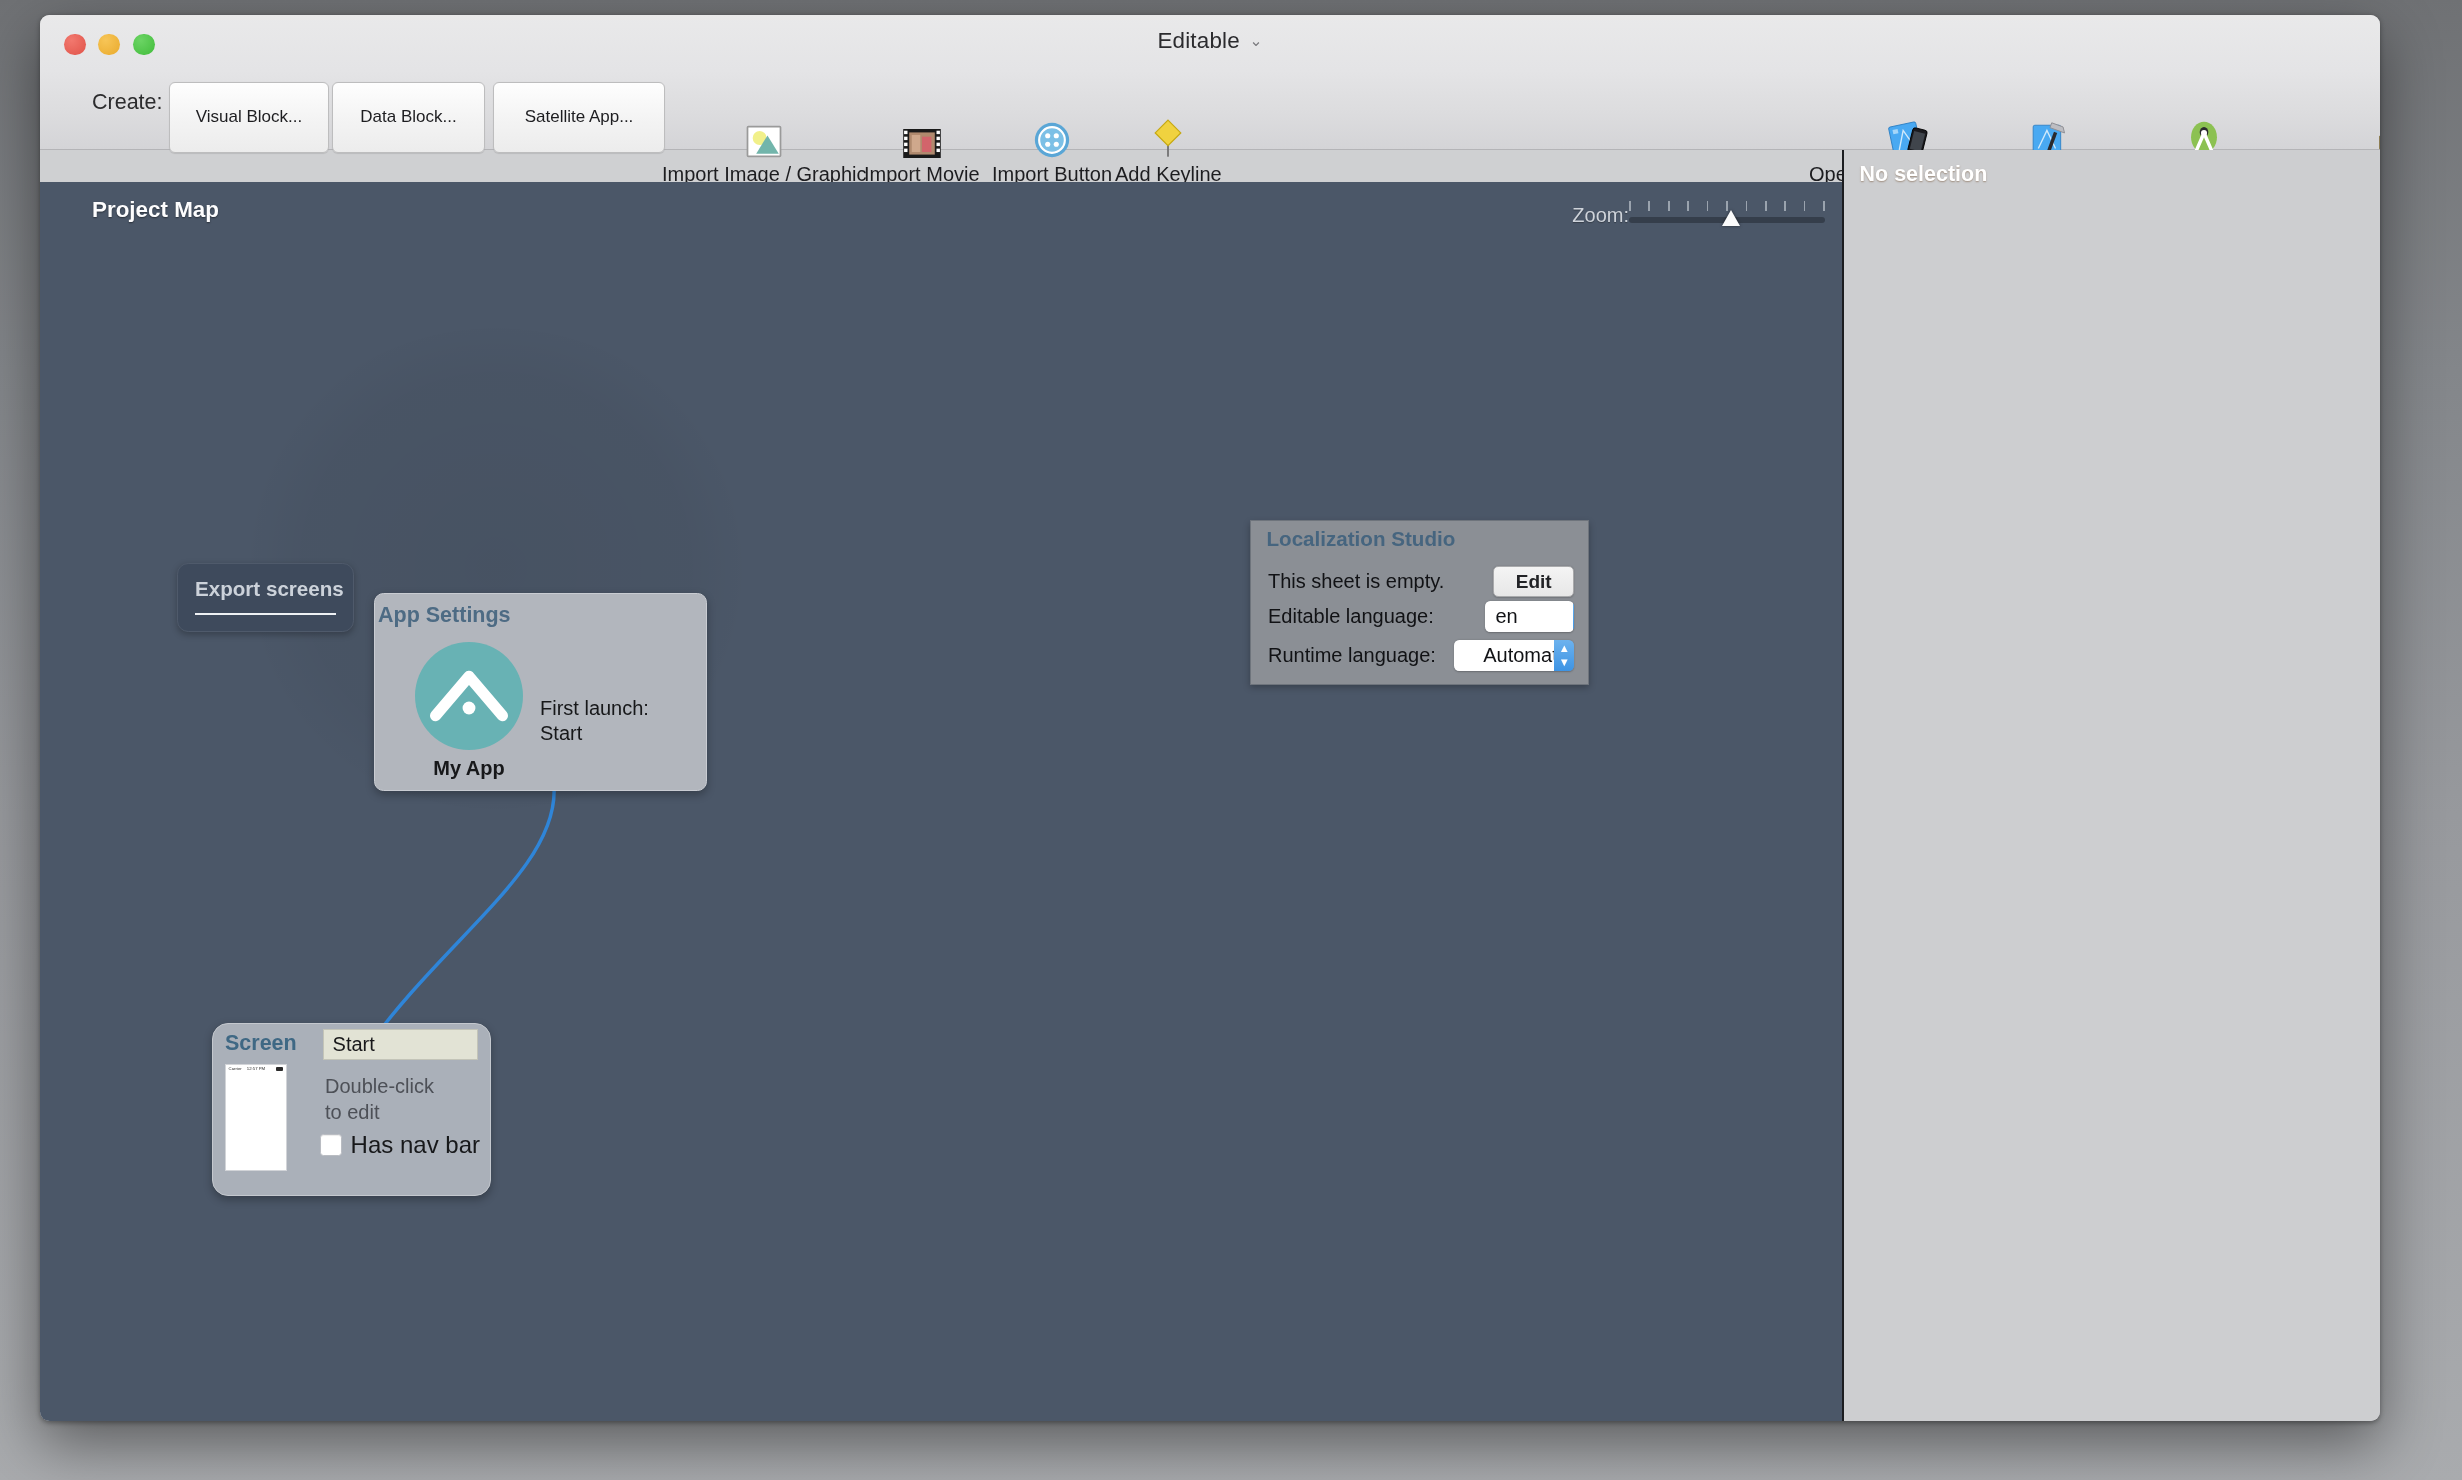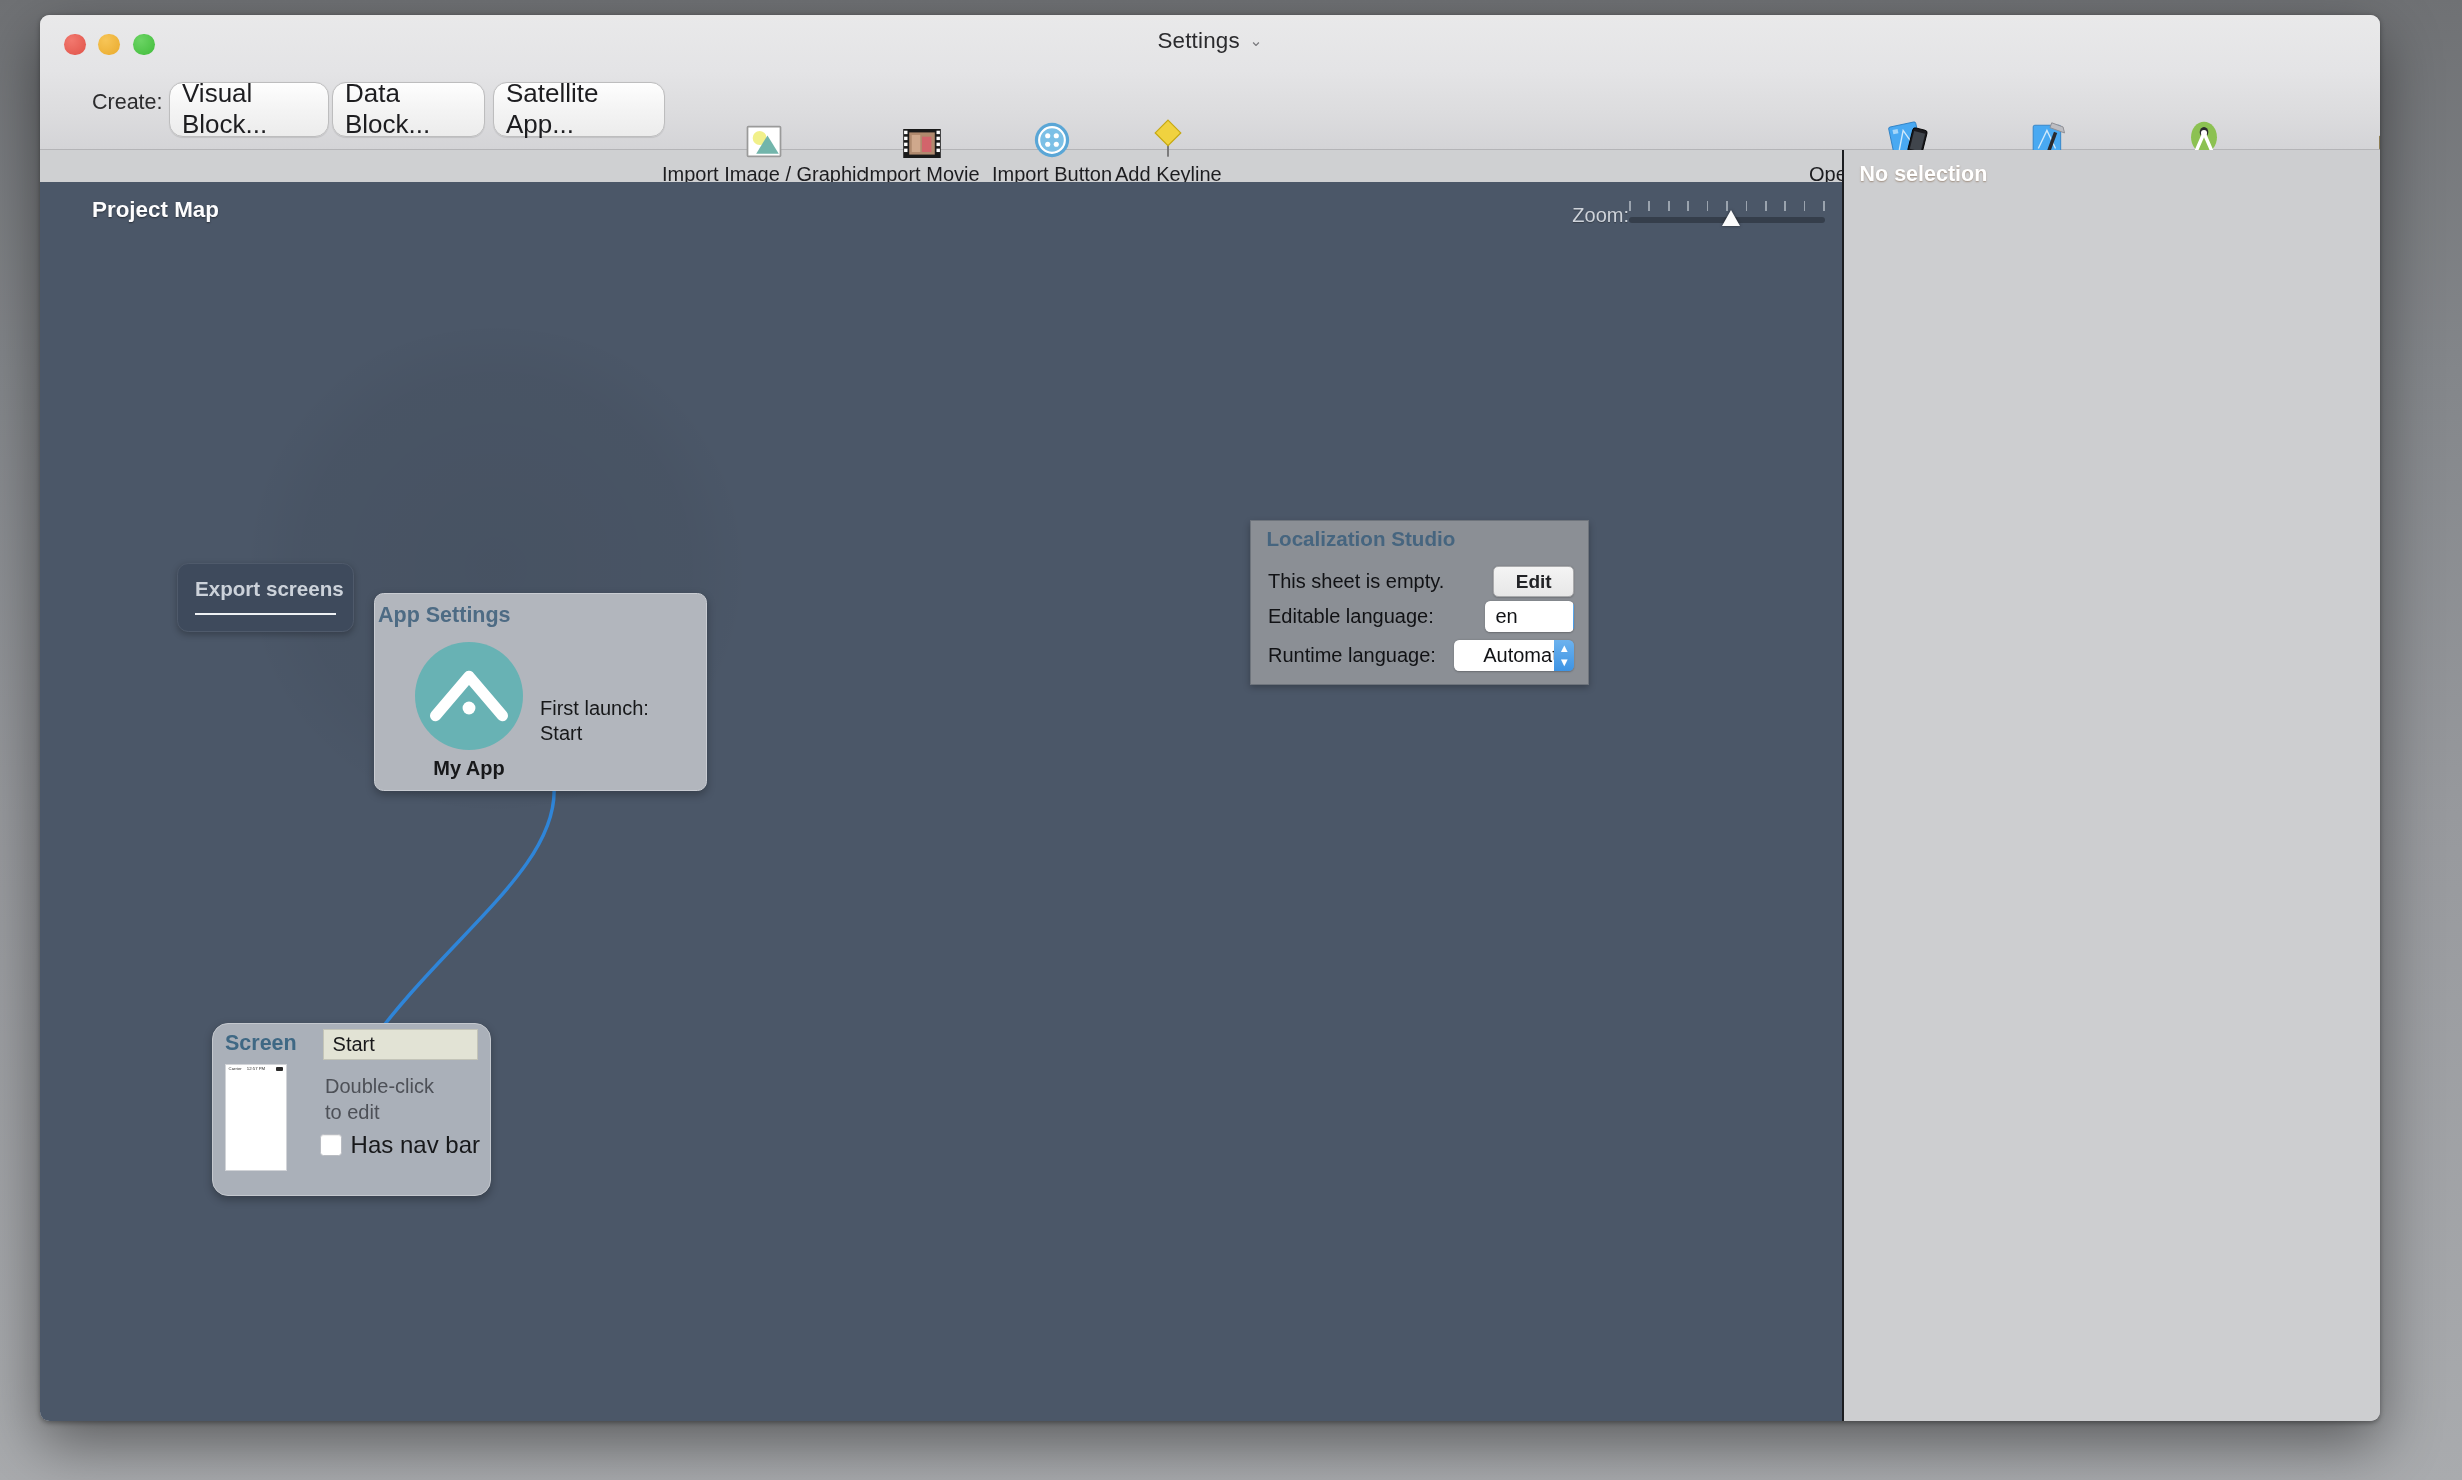--- a/index.html
+++ b/index.html
@@ -56,28 +56,28 @@
     background: linear-gradient(180deg, #e4e4e6 0%, #dcdcde 55%, #d4d4d7 100%);
     border-bottom: 0.9px solid #b4b4b7;
   }
   #create-label {
     position: absolute; left: 52px; top: 20.6px;
     font-size: 21.5px; color: #2c2c2e;
   }
   .create-btn {
     position: absolute; top: 12px;
     height: 37px;
-    border-radius: 14px;
+    border-radius: 6px;
     background: linear-gradient(180deg, #fefefe 0%, #f4f4f4 50%, #ececec 100%);
     border: 0.9px solid #bdbdbe;
     box-shadow: 0 0.9px 0.9px rgba(0,0,0,.10);
-    font-size: 26px;
+    font-size: 17px;
     color: #1d1d20;
     display: flex; align-items: center; justify-content: center;
-    padding: 8px 12px;
+    padding: 16px 12px;
     cursor: default;
   }
   .tool-item {
     position: absolute;
     top: 48px;
     display: flex; flex-direction: column; align-items: center;
     cursor: default;
   }
   .tool-ico { height: 40px; display: flex; align-items: flex-end; justify-content: center; }
   .tool-lbl { font-size: 20px; color: #1d1d20; margin-top: 5.2px; white-space: nowrap; }
@@ -320,21 +320,21 @@
 
 <div id="desktop">
 
   <div id="window">
 
     <div id="titlebar">
       <div class="traffic tl-close"></div>
       <div class="traffic tl-min"></div>
       <div class="traffic tl-max"></div>
       <div id="window-title">
-        <span>Settings</span><span id="title-chevron">⌄</span>
+        <span>Editable</span><span id="title-chevron">⌄</span>
       </div>
     </div>
 
     <div id="toolbar">
       <div id="create-label">Create:</div>
 
       <div class="create-btn" style="left:129px; width:134px;">Visual Block...</div>
       <div class="create-btn" style="left:292px; width:127px;">Data Block...</div>
       <div class="create-btn" style="left:453px; width:146px;">Satellite App...</div>
 

